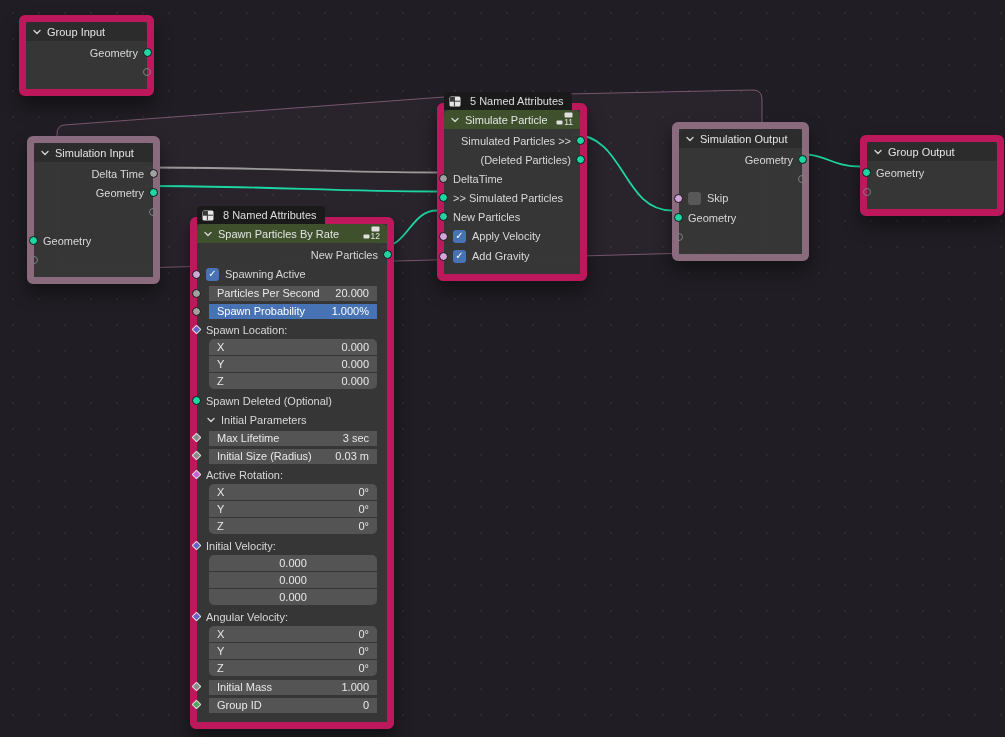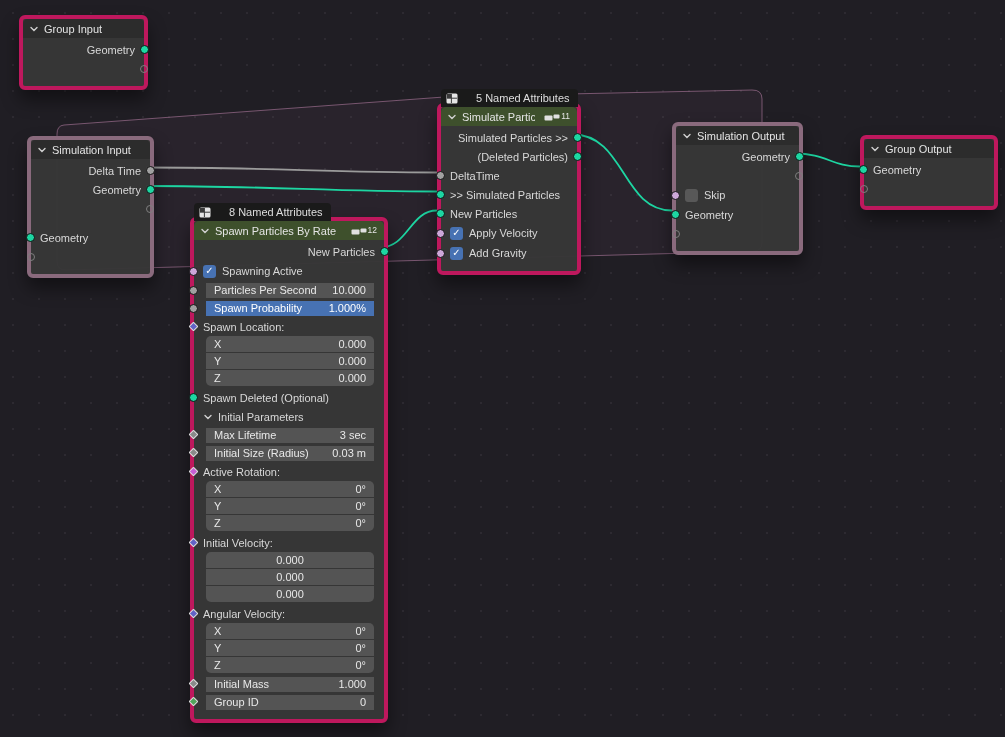--- a/index.html
+++ b/index.html
@@ -8,21 +8,21 @@
     background-color:#201e24;
     background-image:radial-gradient(circle,#2d2a31 1px,transparent 1.2px);
     background-size:26px 26px;
     font-family:"Liberation Sans","DejaVu Sans",sans-serif;
     font-size:11px;color:#d8d8d8;
   }
   svg.layer{position:absolute;left:0;top:0;pointer-events:none;}
   
   .node{
     position:absolute;background:rgba(55,55,55,.97);
-    border:4px solid #be185d;border-radius:6px;
+    border:7px solid #be185d;border-radius:6px;
     box-shadow:0 10px 18px rgba(0,0,0,.45);
   }
   .node.zone-node{border-color:#8a6a7d;}
   .hdr{
     height:19px;background:#2c2c2c;border-radius:5px 5px 0 0;
     display:flex;align-items:center;gap:5px;padding:0 7px 0 6px;
     color:#e4e4e4;white-space:nowrap;
   }
   .node.green .hdr{background:#3e502c;}
   .hdr .title{flex:1;overflow:hidden;}
@@ -56,25 +56,25 @@
                justify-content:space-between;align-items:center;padding:0 8px;color:#e8e8e8;}
   .stack .srow.center{justify-content:center;}
   .stack .srow:first-child{border-radius:5px 5px 0 0;}
   .stack .srow:last-child{border-radius:0 0 5px 5px;margin-bottom:0;}
   .cb{width:13px;height:13px;border-radius:3px;background:#4772b3;display:flex;
       align-items:center;justify-content:center;flex:0 0 auto;}
   .cb .tick{color:#fff;font-size:10px;line-height:1;font-weight:bold;}
   .cb.off{background:#585858;}
   
   .chev{display:flex;align-items:center;flex:0 0 auto;}
-  .users{display:flex;flex-direction:row;align-items:flex-end;line-height:1;
+  .users{display:flex;flex-direction:column;align-items:flex-end;line-height:1;
          color:#e4e4e4;font-size:8.5px;margin-left:4px;}
   .users .r2{display:flex;align-items:center;gap:1px;}
   .attrs{position:absolute;left:0;top:-18px;height:18px;background:#1a1a1a;
-         border-radius:4px 4px 0 0;display:flex;align-items:center;gap:18px;
+         border-radius:4px 4px 0 0;display:flex;align-items:center;gap:9px;
          padding:0 8px 0 5px;color:#dedede;white-space:nowrap;}
   .panelrow{gap:5px;}
 </style>
 </head>
 <body>
 
 <svg class="layer" width="1005" height="737">
   <path d="M 64,125 L 444,97 Q 450,96.5 456,96.4 L 752,90 Q 762,89.8 762,99 L 762,243
            Q 762,251 753,251.3 L 66,270 Q 57,270.3 57,261.5 L 57,134 Q 57,125.6 64,125 Z" fill="rgba(168,116,160,0.07)" stroke="rgba(189,131,172,0.55)" stroke-width="1"></path>
 </svg>
@@ -177,21 +177,21 @@
         <span class="sock l bool"></span>
         <span class="cb">
           <span class="tick">✓</span>
         </span>
         <span>Spawning Active</span>
       </div>
     <div class="row fieldrow">
         <span class="sock l flt"></span>
       <span class="field">
           <span>Particles Per Second</span>
-          <span>10.000</span>
+          <span>20.000</span>
         </span>
     </div>
     <div class="row fieldrow">
         <span class="sock l flt"></span>
       <span class="field blue">
           <span>Spawn Probability</span>
           <span>1.000%</span>
         </span>
     </div>
     <div class="row">

